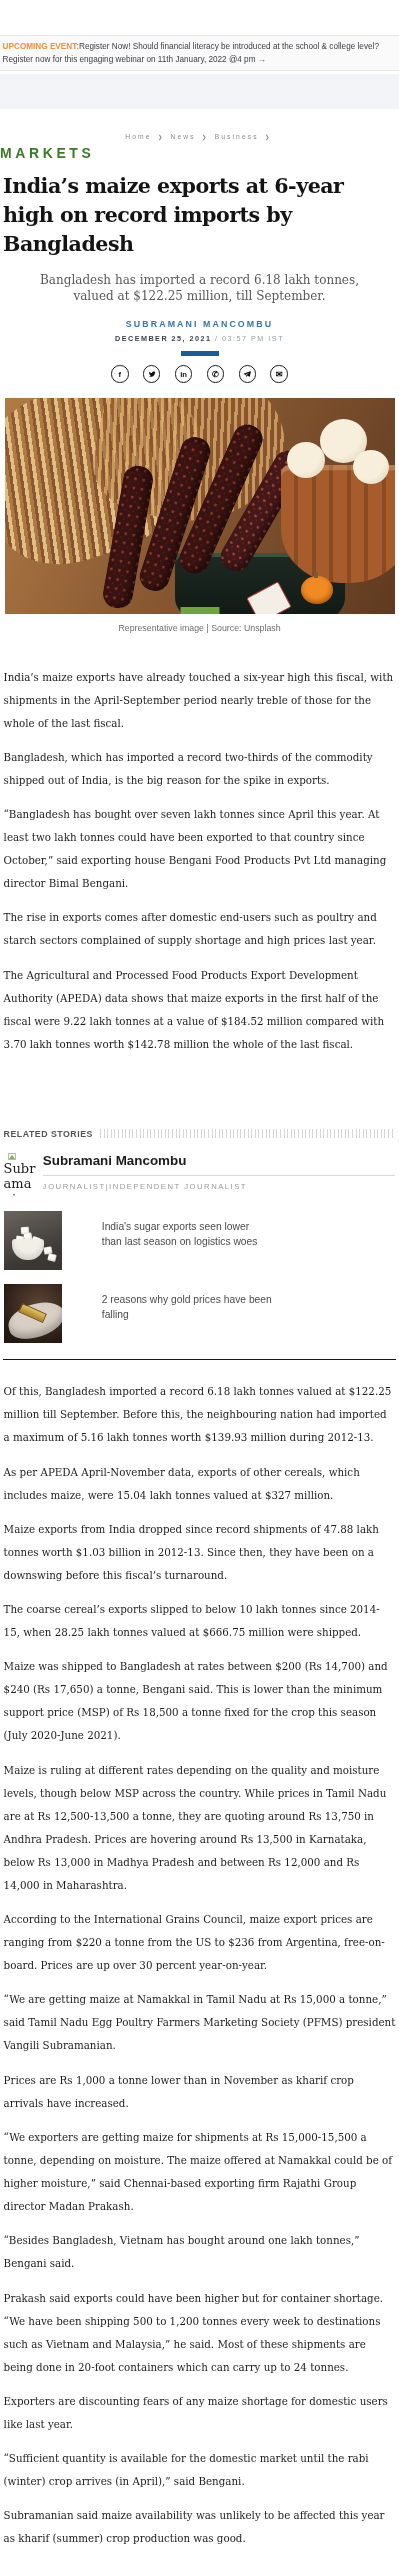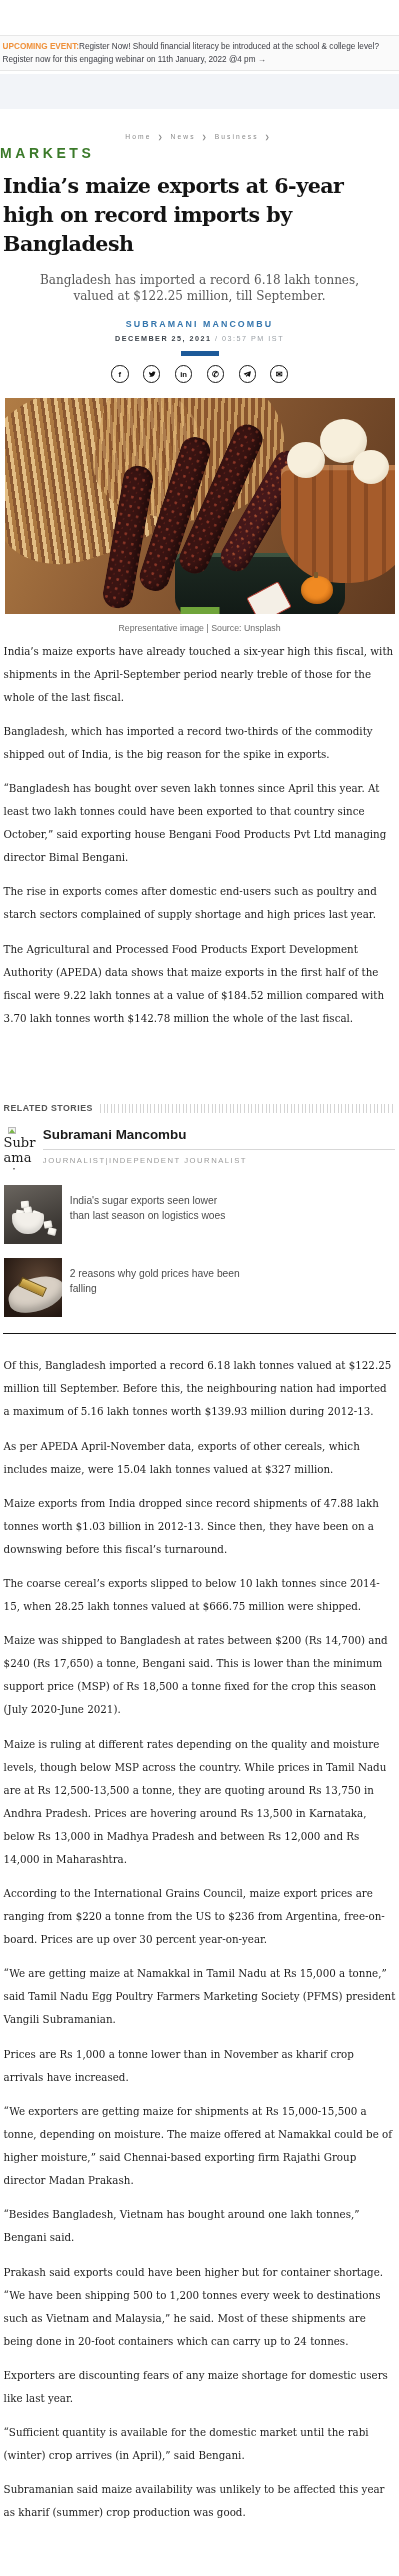--- a/index.html
+++ b/index.html
@@ -73,41 +73,41 @@
   .pumpkin-o { position:absolute; right:62px; bottom:10.3px; width:32px; height:28px; border-radius:50%;
     background:radial-gradient(circle at 40% 32%, #f08a22 0 50%, #c96510 100%);
     box-shadow:inset 0 -2.1px 5.2px rgba(90,40,0,.4); }
   .pumpkin-o::after { content:""; position:absolute; left:13.4px; top:-3.6px; width:4.1px; height:5.2px; background:#7a5a2e; border-radius:1px; }
   .tag { position:absolute; right:108px; bottom:-3.1px; width:36px; height:29px; background:#f4efe6;
     border:1.5px solid #b43a2e; border-radius:2.1px; transform:rotate(-28deg); }
   .green-bar { position:absolute; left:50%; transform:translateX(-50%); bottom:0; width:39px; height:7.7px; background:#6fa43a; }
   .caption { margin-top:8.2px; text-align:center; font-size:8.8px; color:#6d6d6d; }
 
   
-  .body-text { margin-top:7px; padding:0 3.6px; font-family:"DejaVu Serif", serif; font-size:10.3px;
+  .body-text { margin-top:33px; padding:0 3.6px; font-family:"DejaVu Serif", serif; font-size:10.3px;
     line-height:23px; color:#1e1e1e; }
   .body-text p.para { margin-bottom:11.3px; }
   .ad-gap { height:62px; }
 
   
   .related { padding:0 3.6px; }
-  .rel-head { display:flex; align-items:flex-end; }
+  .rel-head { display:flex; align-items:flex-start; }
   .rel-head .label { font-size:8.8px; font-weight:bold; letter-spacing:0.5px; color:#555; }
   .stripes { flex:1; height:9.3px; margin-left:7.2px;
     background:repeating-linear-gradient(90deg,#d4d4d4 0 1px,transparent 1px 3.6px); }
   .author-card { display:flex; margin-top:13.4px; cursor:pointer; }
   .avatar { flex:0 0 32px; height:44px; overflow:hidden; position:relative; }
   .broken-icon { display:block; width:8.2px; height:6.7px; border:0.5px solid #b9b9b9; margin:1px 0 0.5px 4.1px; position:relative; background:#f4f4f4; }
   .broken-icon::after { content:""; position:absolute; left:0.5px; bottom:0.5px; width:0; height:0;
     border-left:3.1px solid transparent; border-right:3.1px solid transparent; border-bottom:4.1px solid #7ab648; }
   .alt-text { font-family:"DejaVu Serif", serif; font-size:13px; line-height:15.5px; color:#1c1c1c; word-break:break-word; }
   .ac-right { flex:1; margin-left:7.2px; padding-top:1px; }
   .ac-name { font-size:13.4px; font-weight:bold; color:#1c1c1c; padding-bottom:6.2px; border-bottom:0.5px solid #d7d7d7; cursor:pointer; }
   .ac-role { margin-top:6.2px; font-size:7.7px; letter-spacing:1.5px; color:#9a9a9a; }
-  .story { display:flex; margin-top:14.4px; cursor:pointer; }
+  .story { display:flex; margin-top:14.4px; cursor:pointer;gap:32px; }
   .thumb { position:relative; flex:0 0 58px; height:59px; overflow:hidden; }
   .story-title { margin-left:8.2px; padding-top:8.2px; max-width:170px; font-size:10.3px; line-height:15px; color:#4c4c4c; }
   
   .thumb-sugar { background:linear-gradient(160deg,#6a655f,#3b3733 75%); }
   .cup { position:absolute; left:8.2px; bottom:9.3px; width:32px; height:21.6px; background:#f2efe9;
     border-radius:3.1px 3.1px 15.5px 15.5px; box-shadow:inset 0 -4.1px 5.2px rgba(0,0,0,.12); }
   .cube { position:absolute; width:7.7px; height:7.2px; background:#faf8f2; border-radius:1px; box-shadow:inset -1px -1px 1.5px rgba(0,0,0,.15); }
   .c1{left:12.4px;bottom:27px;transform:rotate(8deg);} .c2{left:20.6px;bottom:30px;transform:rotate(-12deg);}
   .c3{left:28px;bottom:26px;transform:rotate(20deg);} .c4{left:17px;bottom:36px;transform:rotate(-4deg);}
   .c5{left:44px;bottom:8.2px;transform:rotate(14deg);} .c6{left:40px;bottom:15.5px;transform:rotate(-10deg);}

